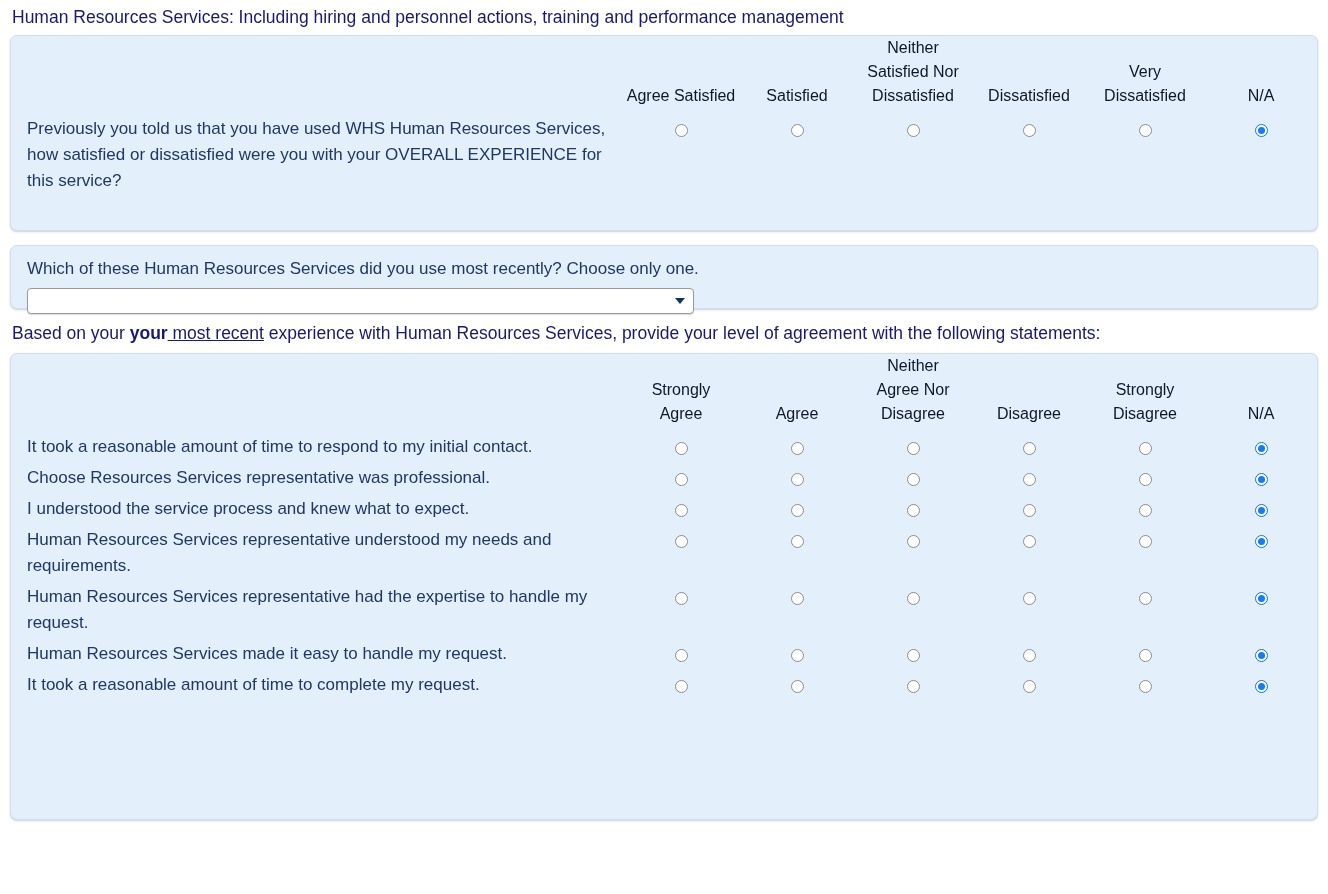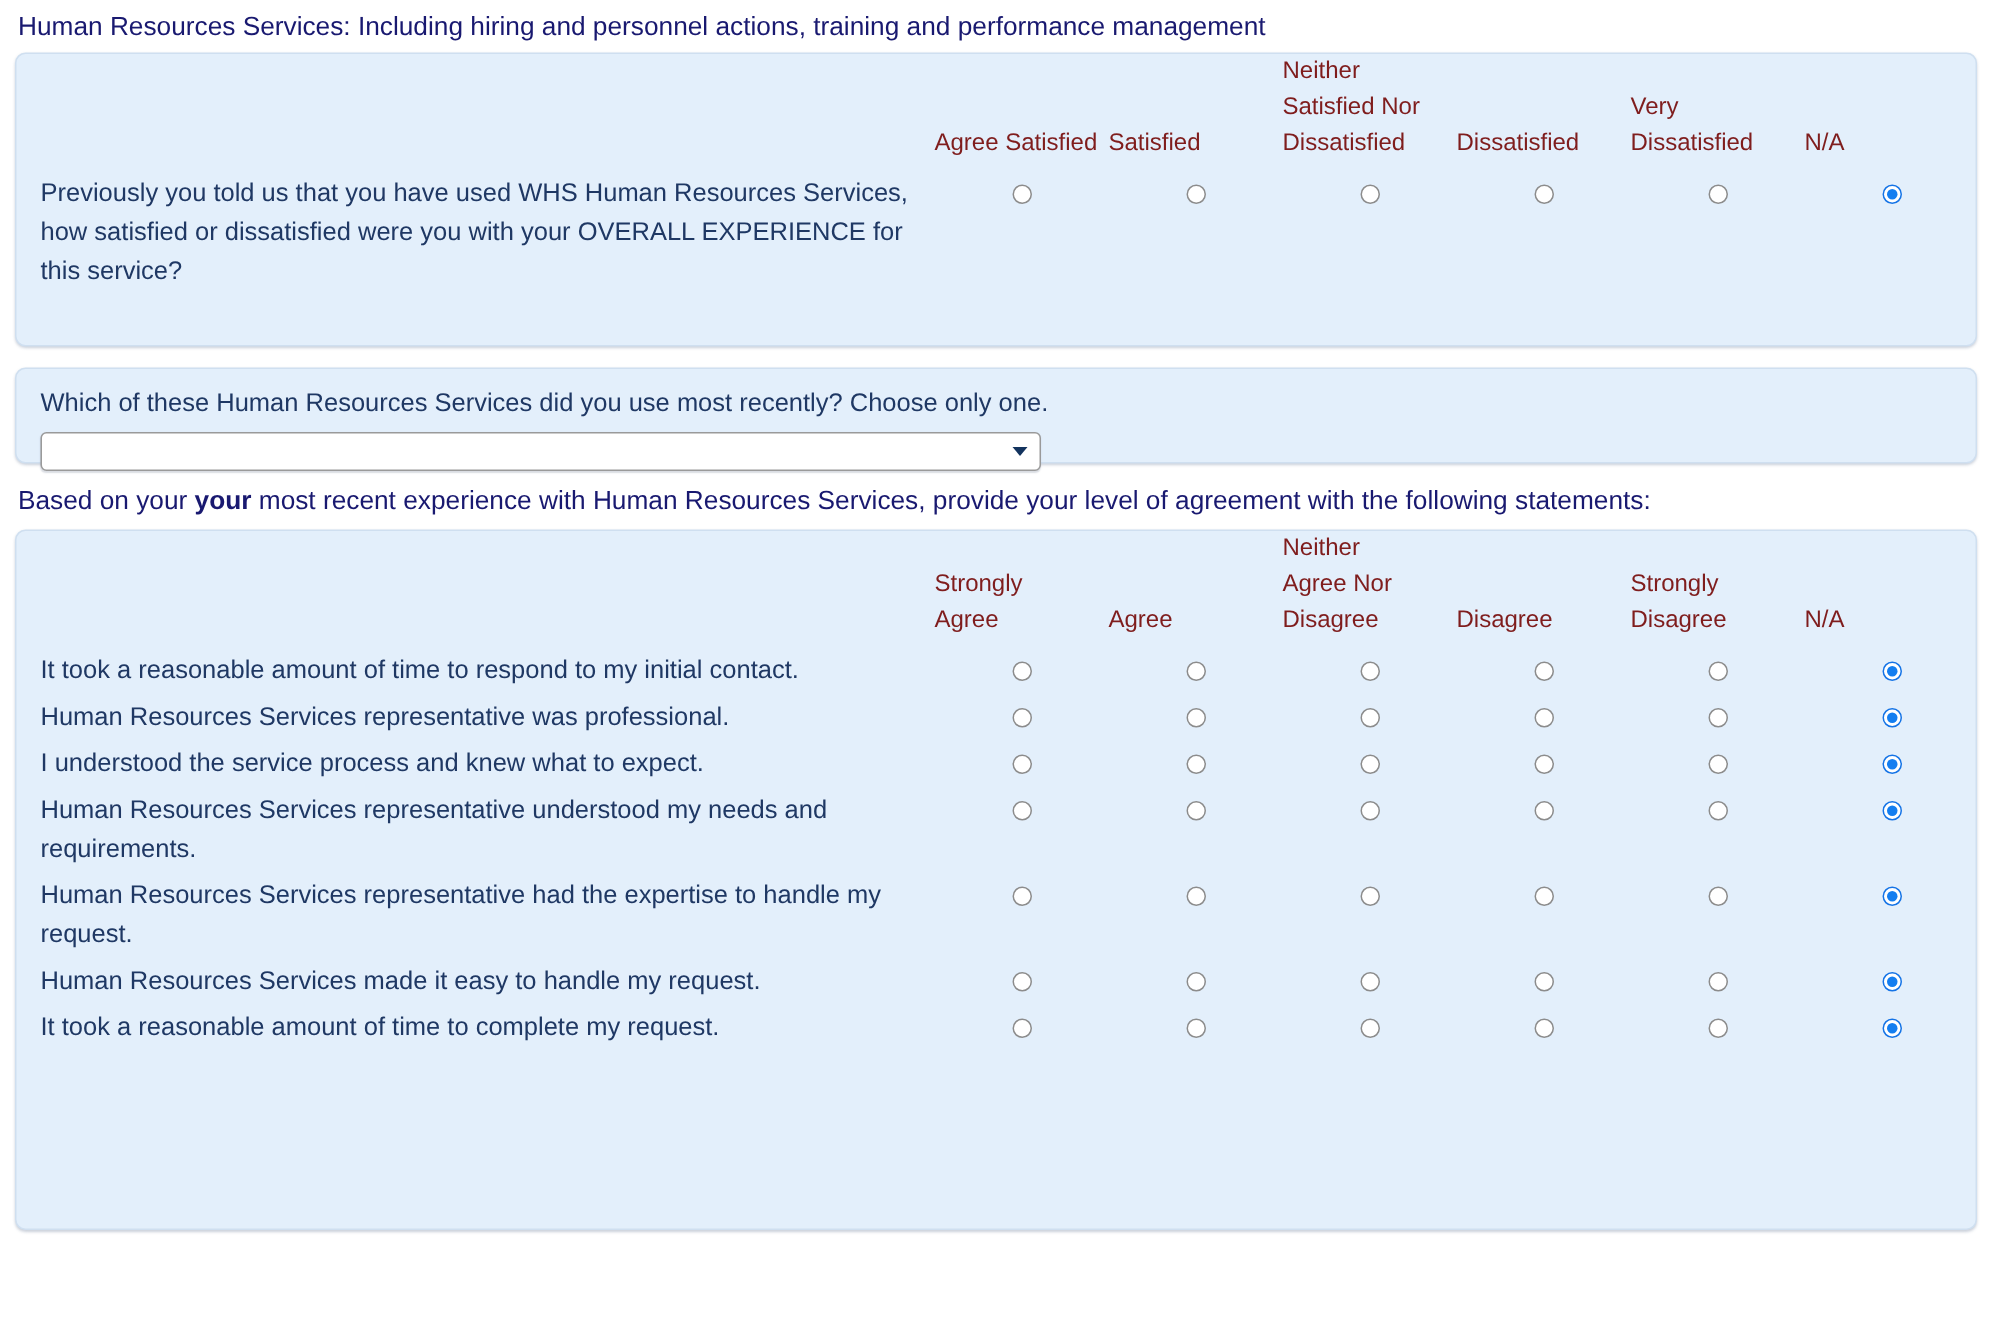--- a/index.html
+++ b/index.html
@@ -34,20 +34,21 @@
     font-size: 17.5px;
     line-height: 20px;
     padding: 0 0 0 12px;
     margin-top: 14px;
     white-space: nowrap;
   }
   .lead-statement .u-bold {
     font-weight: bold;
   }
   .lead-statement .u-plain {
+    text-decoration: underline;
   }
 
   
   .panel {
     background: #e3effb;
     border: 1px solid #cfdff0;
     border-radius: 7px;
     box-sizing: border-box;
     margin: 0 10px;
     box-shadow: 0 1px 2px rgba(90,110,140,0.32);
@@ -59,25 +60,25 @@
   
   .matrix {
     width: 100%;
     border-collapse: collapse;
     table-layout: fixed;
   }
   .matrix col.c-label { width: 612px; }
   .matrix col.c-opt   { width: 116px; }
 
   .matrix th.col-head {
-    color: #7f1d1d;
+    color: #0f172a;
     font-size: 16px;
     font-weight: normal;
     line-height: 24px;
-    text-align: left;
+    text-align: center;
     vertical-align: bottom;
     padding: 0 0 6px 0;
   }
   .matrix th.head-spacer { padding: 0; }
 
   .matrix td.row-label {
     color: #1f3864;
     font-size: 17px;
     line-height: 26px;
     text-align: left;
@@ -242,21 +243,21 @@
           <tr>
             <td class="row-label">It took a reasonable amount of time to respond to my initial contact.</td>
             <td class="opt-cell"><span class="radio"></span></td>
             <td class="opt-cell"><span class="radio"></span></td>
             <td class="opt-cell"><span class="radio"></span></td>
             <td class="opt-cell"><span class="radio"></span></td>
             <td class="opt-cell"><span class="radio"></span></td>
             <td class="opt-cell"><span class="radio checked"></span></td>
           </tr>
           <tr>
-            <td class="row-label">Human Resources Services representative was professional.</td>
+            <td class="row-label">Choose Resources Services representative was professional.</td>
             <td class="opt-cell"><span class="radio"></span></td>
             <td class="opt-cell"><span class="radio"></span></td>
             <td class="opt-cell"><span class="radio"></span></td>
             <td class="opt-cell"><span class="radio"></span></td>
             <td class="opt-cell"><span class="radio"></span></td>
             <td class="opt-cell"><span class="radio checked"></span></td>
           </tr>
           <tr>
             <td class="row-label">I understood the service process and knew what to expect.</td>
             <td class="opt-cell"><span class="radio"></span></td>

